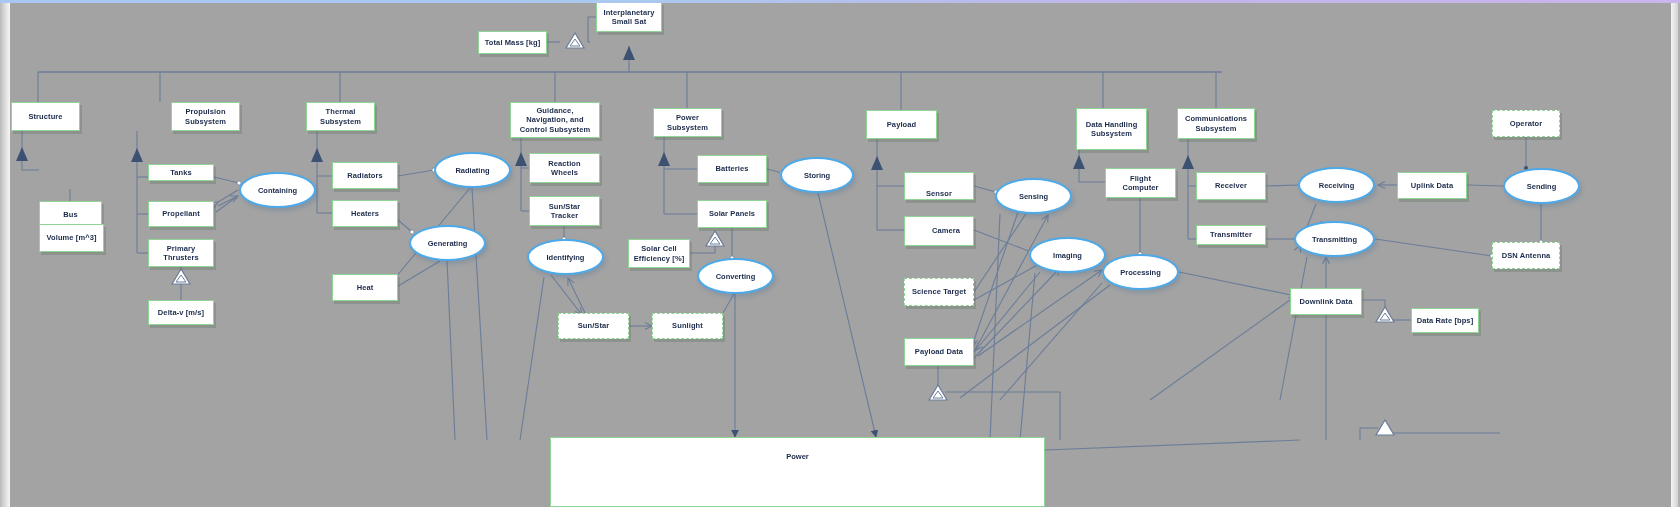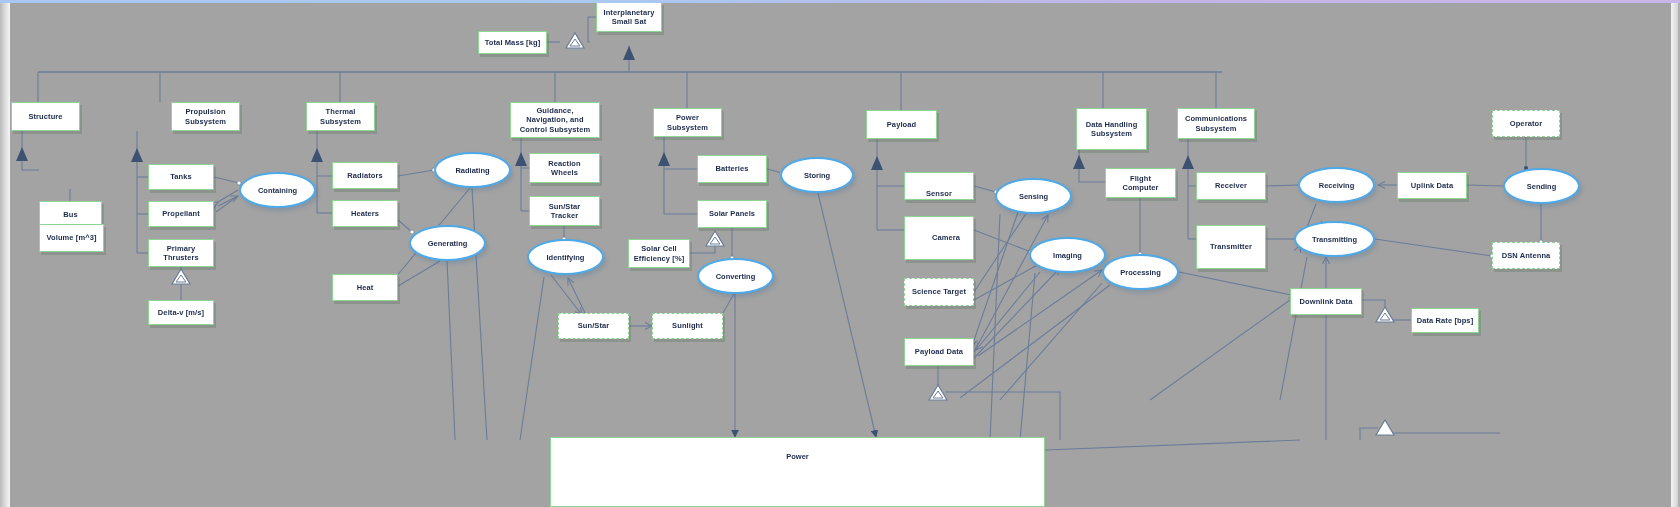--- a/index.html
+++ b/index.html
@@ -227,21 +227,21 @@
   <div class="node box" style="left:39px;top:161px;width:63px;height:28px;margin-top:40px;">
     <span class="lbl">Bus</span>
     </div>
   <div class="node box" style="left:39px;top:224px;width:65px;height:28px;">
     <span class="lbl">Volume [m^3]</span>
     </div>
 
   <div class="node box" style="left:142px;top:102px;width:69px;height:29px;margin-left:29px;">
     <span class="lbl">Propulsion<br>Subsystem</span>
     </div>
-  <div class="node box" style="left:148px;top:164px;width:66px;height:26px;">
+  <div class="node box" style="left:148px;top:164px;width:66px;height:17px;">
     <span class="lbl">Tanks</span>
     </div>
   <div class="node box" style="left:148px;top:201px;width:66px;height:26px;">
     <span class="lbl">Propellant</span>
     </div>
   <div class="node box" style="left:148px;top:239px;width:66px;height:28px;">
     <span class="lbl">Primary<br>Thrusters</span>
     </div>
   <div class="node box" style="left:148px;top:300px;width:66px;height:25px;">
     <span class="lbl">Delta-v [m/s]</span>
@@ -288,21 +288,21 @@
   <div class="node box" style="left:628px;top:239px;width:62px;height:29px;">
     <span class="lbl">Solar Cell<br>Efficiency [%]</span>
     </div>
 
   <div class="node box" style="left:866px;top:110px;width:71px;height:29px;">
     <span class="lbl">Payload</span>
     </div>
   <div class="node box" style="left:904px;top:172px;width:70px;height:28px;align-items:flex-end;">
     <span class="lbl">Sensor</span>
     </div>
-  <div class="node box" style="left:904px;top:216px;width:70px;height:44px;padding-left:16px;">
+  <div class="node box" style="left:904px;top:216px;width:70px;height:30px;padding-left:16px;">
     <span class="lbl">Camera</span>
     </div>
   <div class="node box dashed" style="left:904px;top:278px;width:70px;height:28px;">
     <span class="lbl">Science Target</span>
     </div>
   <div class="node box" style="left:904px;top:338px;width:70px;height:28px;">
     <span class="lbl">Payload Data</span>
     </div>
 
   <div class="node box" style="left:1068px;top:108px;width:71px;height:42px;margin-left:8px;">
@@ -311,21 +311,21 @@
   <div class="node box" style="left:1105px;top:168px;width:71px;height:30px;">
     <span class="lbl">Flight<br>Computer</span>
     </div>
 
   <div class="node box" style="left:1177px;top:108px;width:78px;height:31px;">
     <span class="lbl">Communications<br>Subsystem</span>
     </div>
   <div class="node box" style="left:1196px;top:172px;width:70px;height:28px;">
     <span class="lbl">Receiver</span>
     </div>
-  <div class="node box" style="left:1196px;top:225px;width:70px;height:44px;">
+  <div class="node box" style="left:1196px;top:225px;width:70px;height:20px;">
     <span class="lbl">Transmitter</span>
     </div>
   <div class="node box" style="left:1290px;top:288px;width:72px;height:27px;">
     <span class="lbl">Downlink Data</span>
     </div>
   <div class="node box" style="left:1411px;top:308px;width:68px;height:25px;">
     <span class="lbl">Data Rate [bps]</span>
     </div>
   <div class="node box" style="left:1397px;top:172px;width:70px;height:27px;">
     <span class="lbl">Uplink Data</span>

